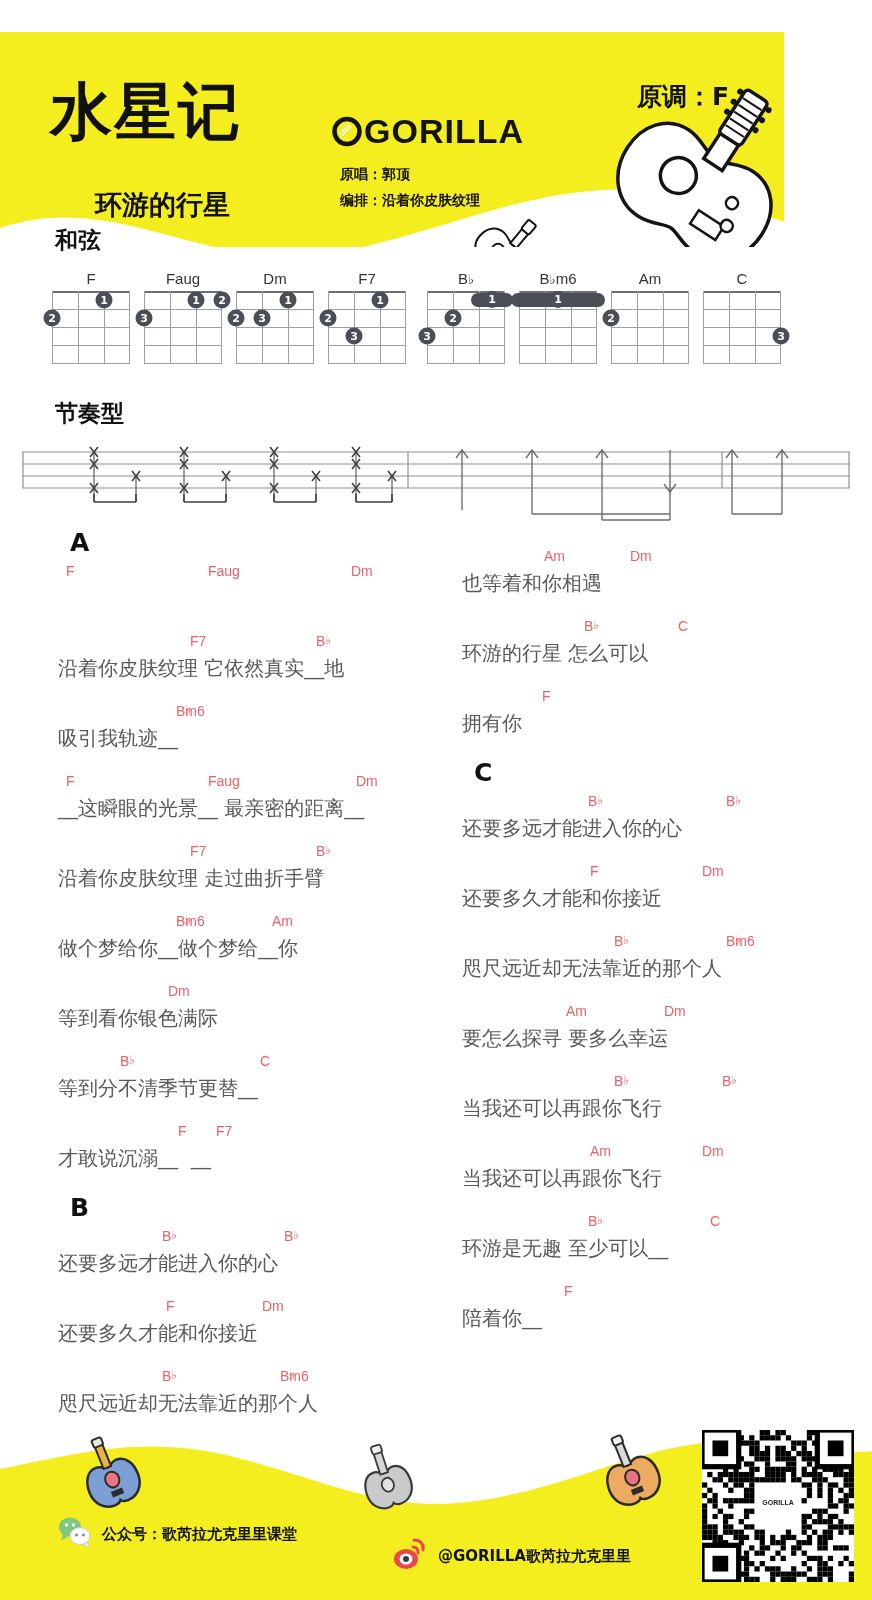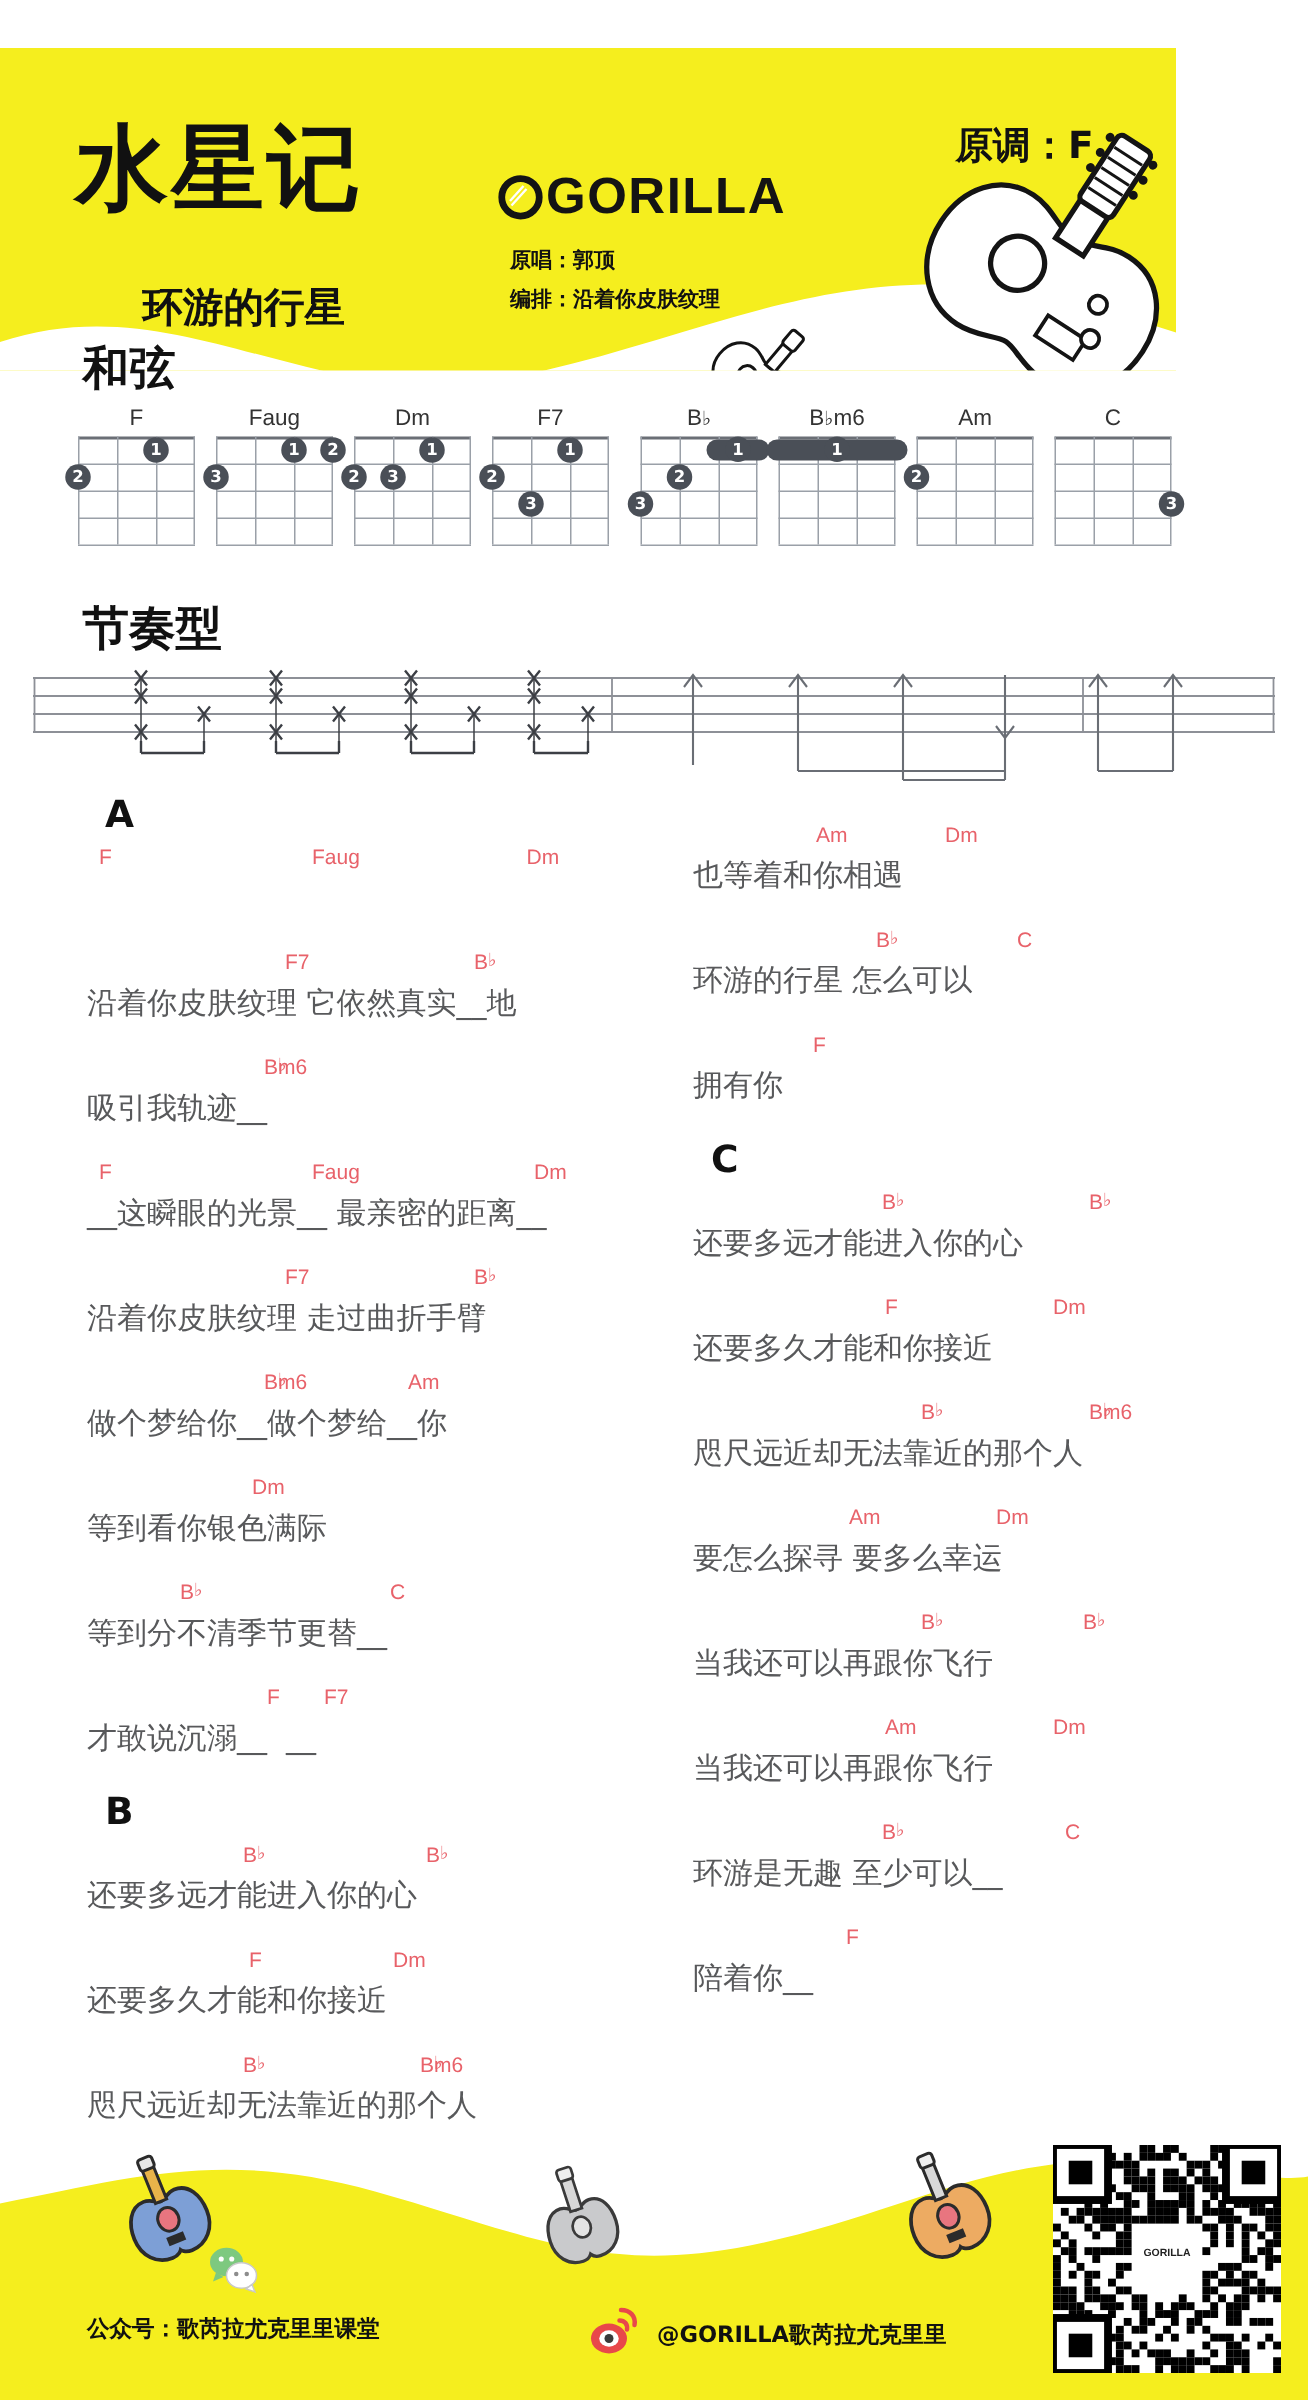--- a/index.html
+++ b/index.html
@@ -41,21 +41,21 @@
   .key-label{
     position:absolute; right:55px; top:48px;
     font-size:25px; font-weight:bold; color:#111;
     font-family:"DejaVu Sans","Liberation Sans",sans-serif;
   }
   .big-guitar{ position:absolute; left:575px; top:30px; }
   .mini-uke{ position:absolute; left:465px; top:180px; }
 
   
   .sec-title{
-    position:absolute; font-size:31px; font-weight:bold; color:#111;
+    position:absolute; font-size:23px; font-weight:bold; color:#111;
     font-family:"DejaVu Sans","Liberation Sans",sans-serif;
   }
   #chords-title{ left:55px; top:225px; }
   #rhythm-title{ left:55px; top:398px; }
 
   
   .chord-row{ position:absolute; left:0; top:270px; width:872px; height:115px; }
   .chord{ position:absolute; width:78px; }
   .chord-name{
     text-align:center; font-size:15px; color:#333; margin-bottom:4px;
@@ -112,21 +112,21 @@
   
   .footer-band{
     position:absolute; left:0; bottom:0; width:872px; height:175px; overflow:hidden;
   }
   .footer-wave{ position:absolute; left:0; top:0; width:872px; height:175px; }
   .foot-item{
     position:absolute; display:flex; align-items:center; gap:10px;
     font-size:15px; font-weight:bold; color:#111;
     font-family:"DejaVu Sans","Liberation Sans",sans-serif;
   }
-  #foot-wechat{ left:58px; bottom:38px;flex-direction:column; }
+  #foot-wechat{ left:58px; bottom:48px; }
   #foot-weibo{ left:392px; bottom:26px; }
   .qr{
     position:absolute; right:18px; bottom:18px; width:152px; height:152px;
     background:#fff;
   }
   .qr-inner{ position:relative; width:152px; height:152px; }
   .qr-logo{
     position:absolute; left:54px; top:54px; width:44px; height:44px;
     background:#fff; border-radius:4px; color:#222;
     font-size:7px; font-weight:bold; text-align:center; line-height:9px;

